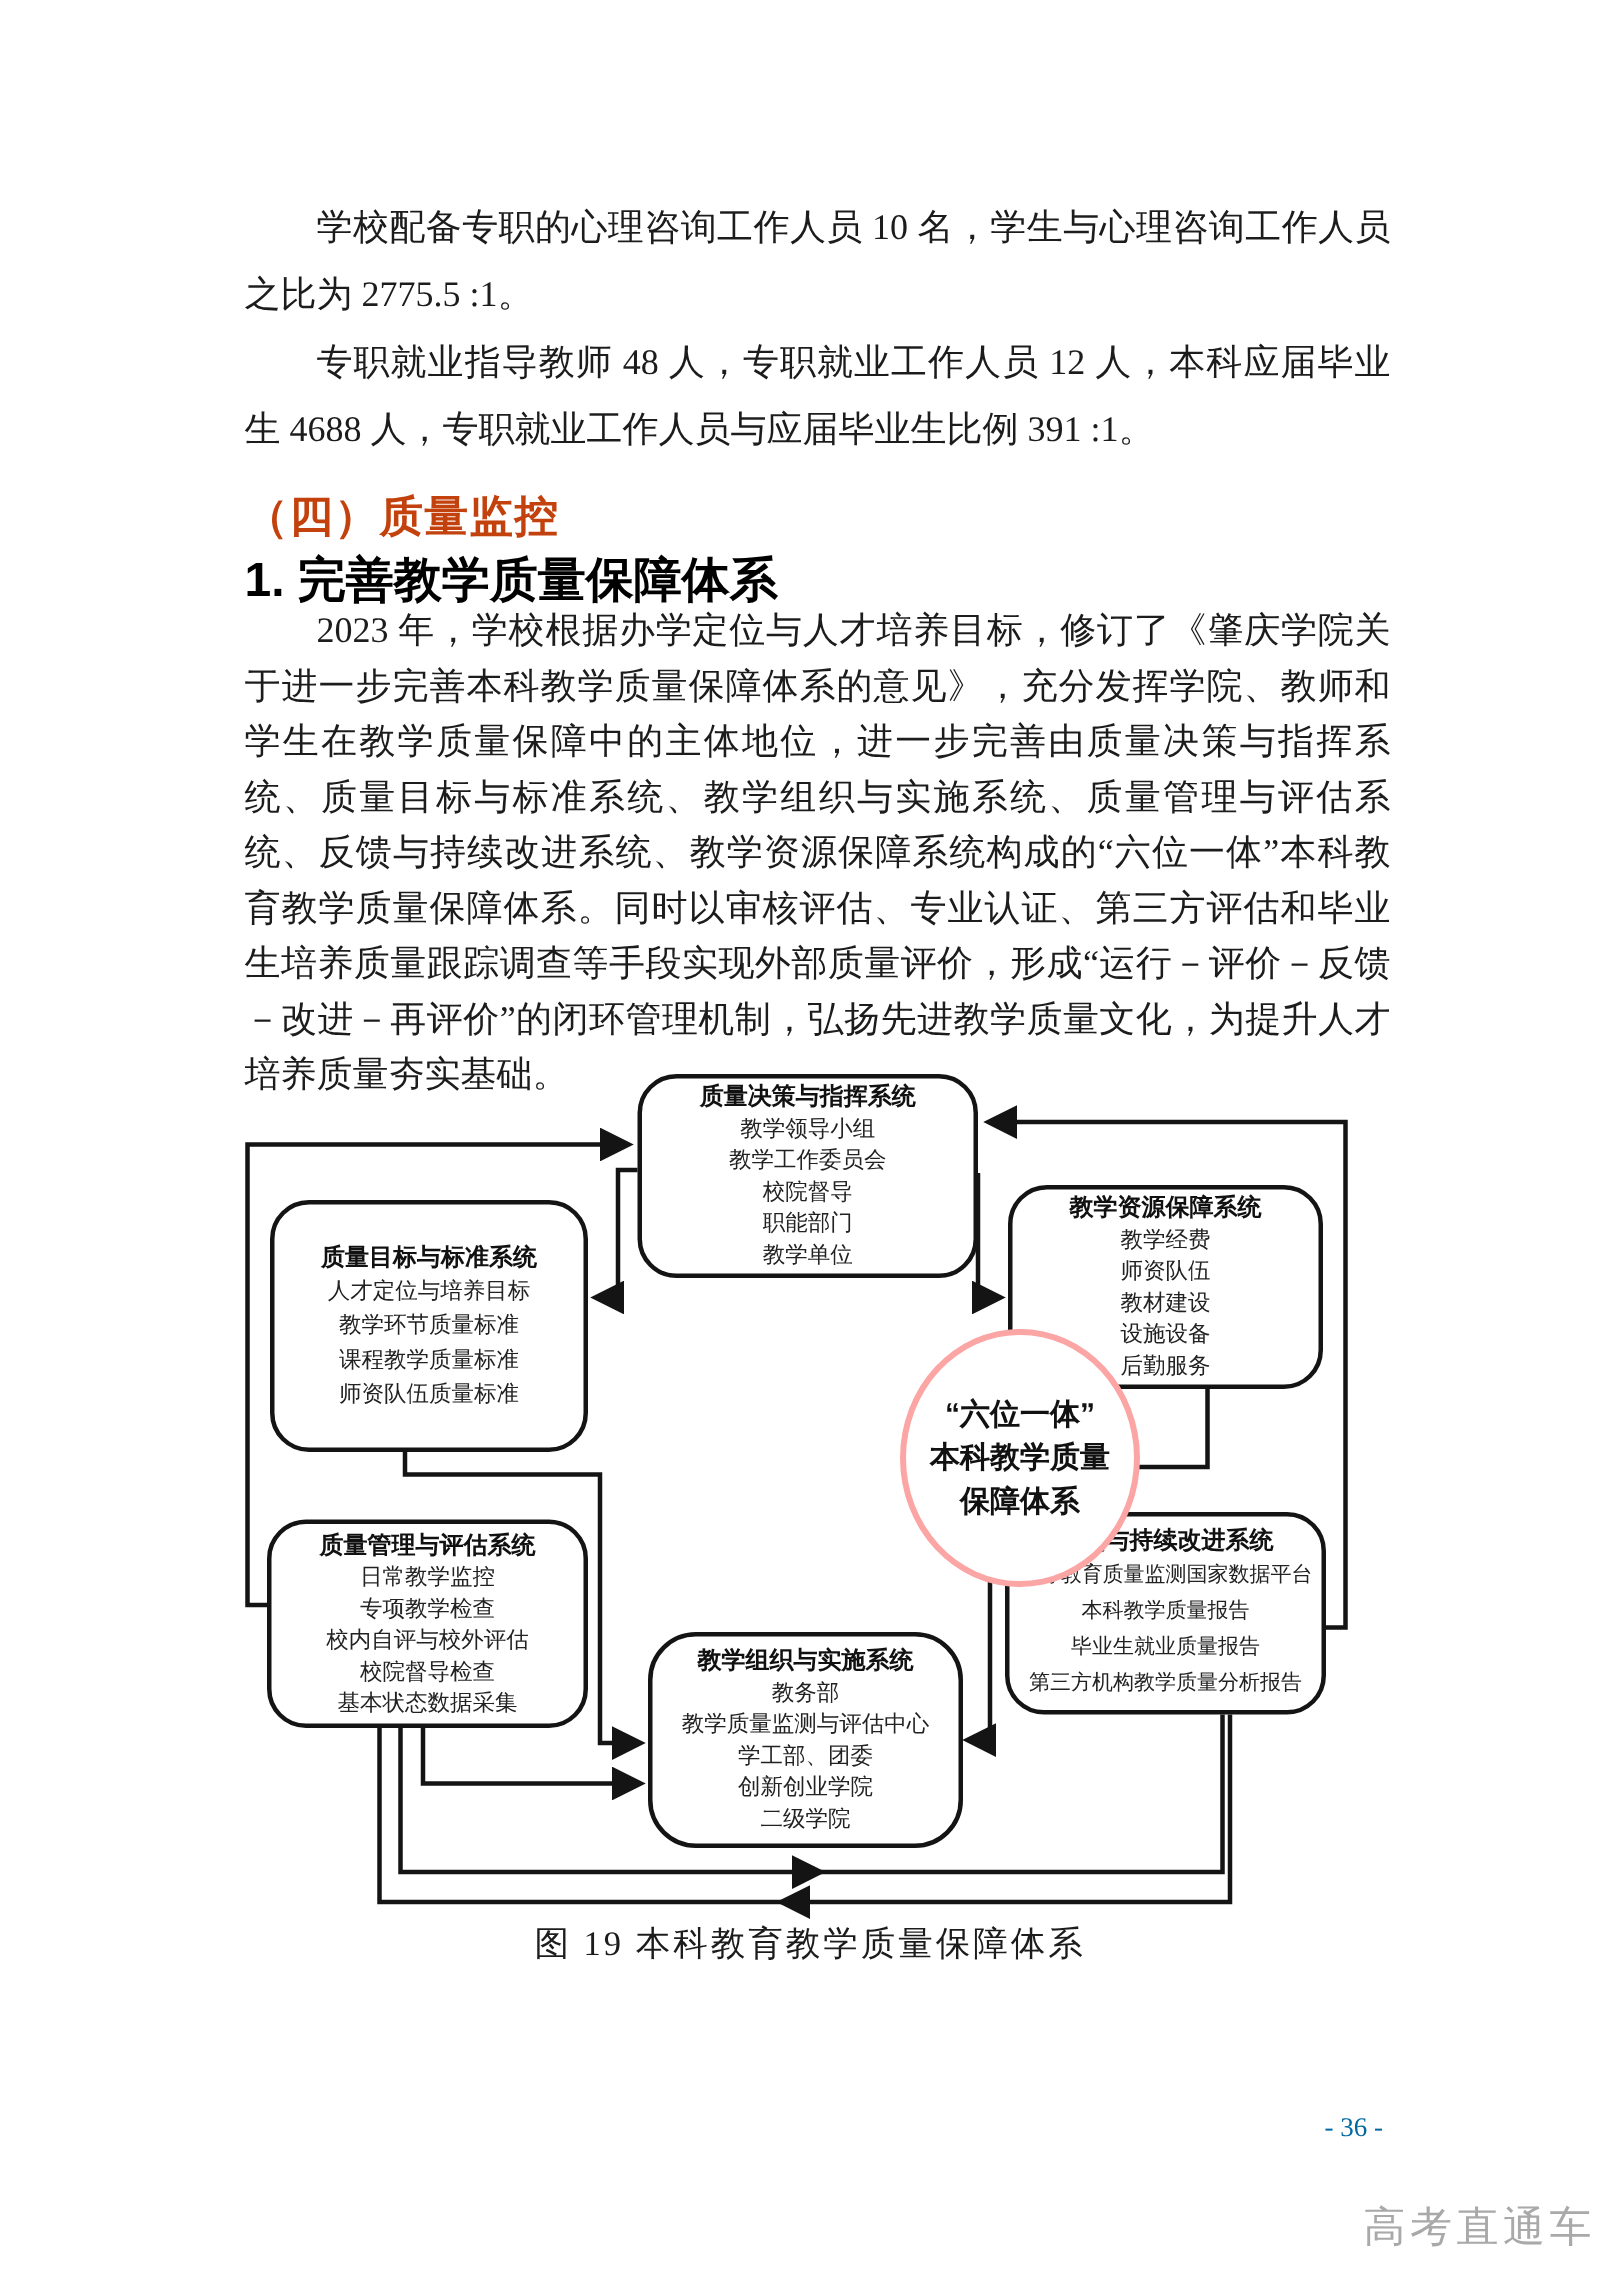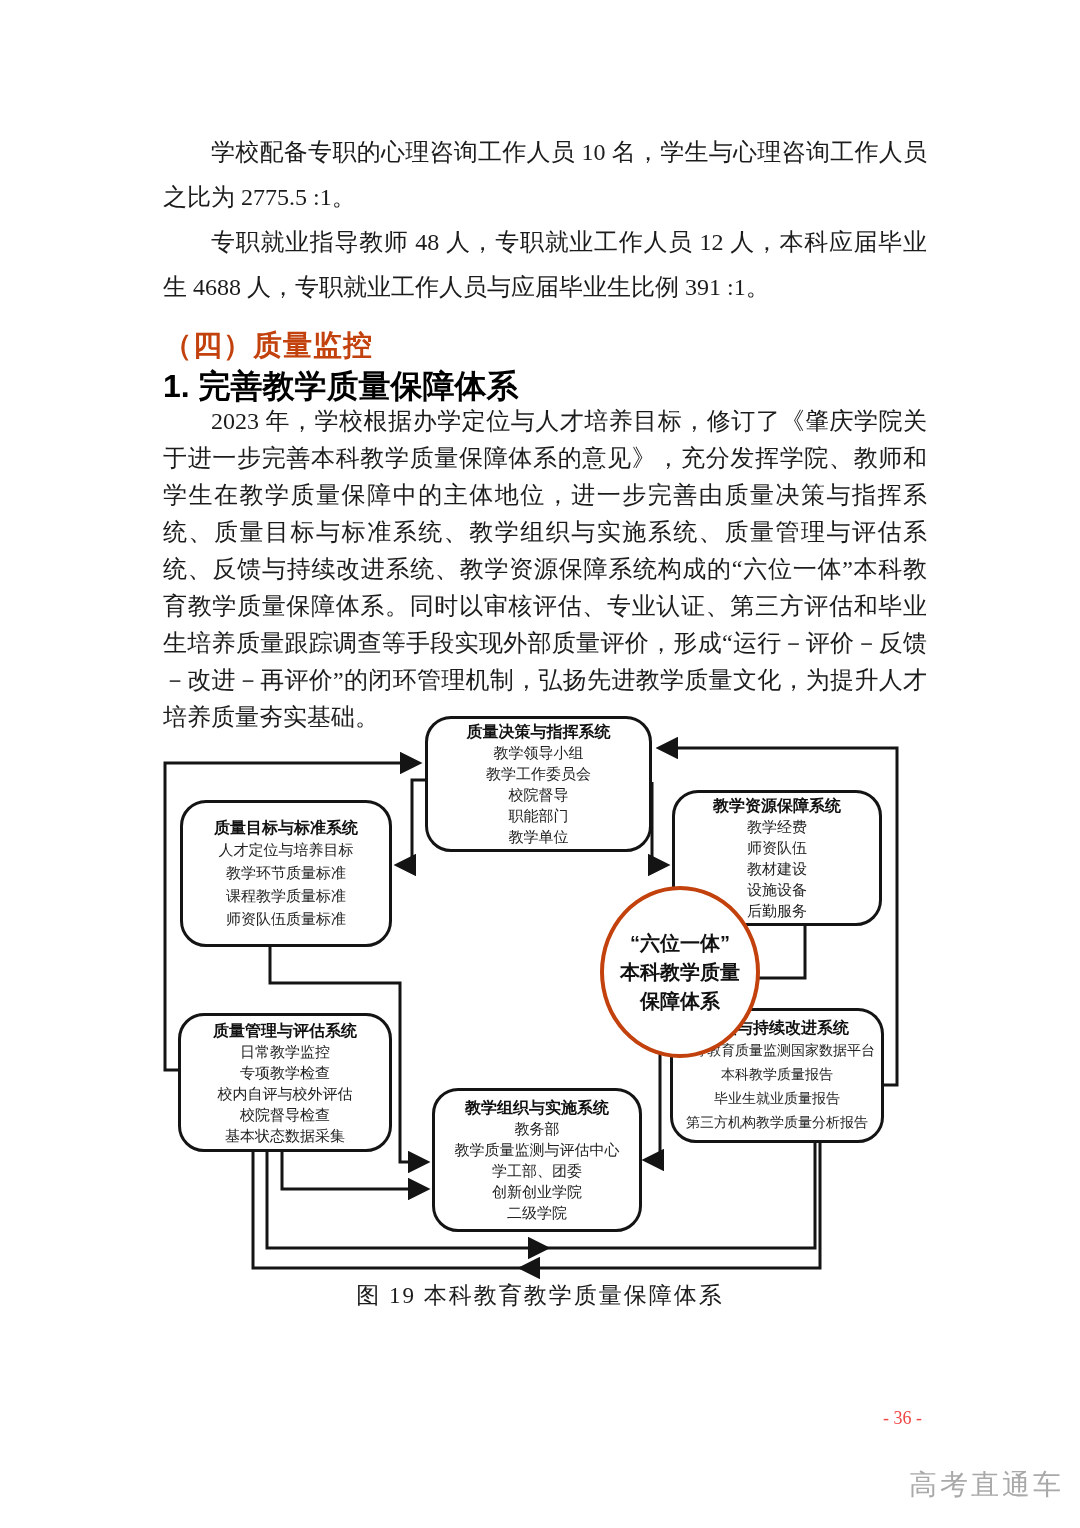--- a/index.html
+++ b/index.html
@@ -38,30 +38,30 @@
   .sys-title {
     font-family:"Liberation Sans","DejaVu Sans",sans-serif;
     font-weight:bold; font-size:16px; line-height:23px; color:#111;
   }
   .sys-item { font-size:15px; line-height:21px; color:#222; }
   .b1 .sys-item { line-height:23px; }
   .b4 .sys-item { font-size:14px; line-height:24px; }
   .b2 .sys-item { line-height:21px; }
   .center-ellipse {
     position:absolute; left:450px; top:186px; width:160px; height:172px;
-    border:4px solid #c2410c; border-radius:50%; background:#fff;
+    border:4px solid #fca5a5; border-radius:50%; background:#fff;
     display:flex; flex-direction:column; justify-content:center; align-items:center;
     font-family:"Liberation Sans","DejaVu Sans",sans-serif;
     font-weight:bold; font-size:20px; line-height:29px; color:#111; text-align:center;
   }
   .caption {
     position:absolute; left:0; top:1280px; width:1080px; text-align:center;
     font-size:23px; letter-spacing:2px; color:#1c1c1c;
   }
-  .page-number { position:absolute; top:1408px; right:158px; font-size:18px; color:#ef4444; }
+  .page-number { position:absolute; top:1408px; right:158px; font-size:18px; color:#0369a1; }
   .watermark {
     position:absolute; top:1466px; right:16px;
     font-family:"Liberation Sans","DejaVu Sans",sans-serif;
     font-size:28px; letter-spacing:3px; color:#a9a9a9;
   }
 </style>
 </head>
 <body>
 
 <div class="page">
@@ -99,21 +99,21 @@
 
     <div class="sys-box b0" style="left:275px;top:16px;width:227px;height:136px;">
       <div class="sys-title">质量决策与指挥系统</div>
       <div class="sys-item">教学领导小组</div>
       <div class="sys-item">教学工作委员会</div>
       <div class="sys-item">校院督导</div>
       <div class="sys-item">职能部门</div>
       <div class="sys-item">教学单位</div>
     </div>
 
-    <div class="sys-box b1" style="left:30px;top:100px;width:212px;height:147px;">
+    <div class="sys-box b1" style="left:30px;top:100px;width:212px;height:168px;">
       <div class="sys-title">质量目标与标准系统</div>
       <div class="sys-item">人才定位与培养目标</div>
       <div class="sys-item">教学环节质量标准</div>
       <div class="sys-item">课程教学质量标准</div>
       <div class="sys-item">师资队伍质量标准</div>
     </div>
 
     <div class="sys-box b2" style="left:522px;top:90px;width:210px;height:136px;text-align:center;">
       <div class="sys-title">教学资源保障系统</div>
       <div class="sys-item">教学经费</div>
@@ -133,21 +133,21 @@
     </div>
 
     <div class="sys-box b4" style="left:520px;top:308px;width:214px;height:135px;">
       <div class="sys-title">反馈与持续改进系统</div>
       <div class="sys-item">高等教育质量监测国家数据平台</div>
       <div class="sys-item">本科教学质量报告</div>
       <div class="sys-item">毕业生就业质量报告</div>
       <div class="sys-item">第三方机构教学质量分析报告</div>
     </div>
 
-    <div class="sys-box b5" style="left:282px;top:388px;width:210px;height:144px;">
+    <div class="sys-box b5" style="left:282px;top:388px;width:210px;height:144px;border-radius:32px;">
       <div class="sys-title">教学组织与实施系统</div>
       <div class="sys-item">教务部</div>
       <div class="sys-item">教学质量监测与评估中心</div>
       <div class="sys-item">学工部、团委</div>
       <div class="sys-item">创新创业学院</div>
       <div class="sys-item">二级学院</div>
     </div>
 
     <div class="center-ellipse">
       <div>“六位一体”</div>

